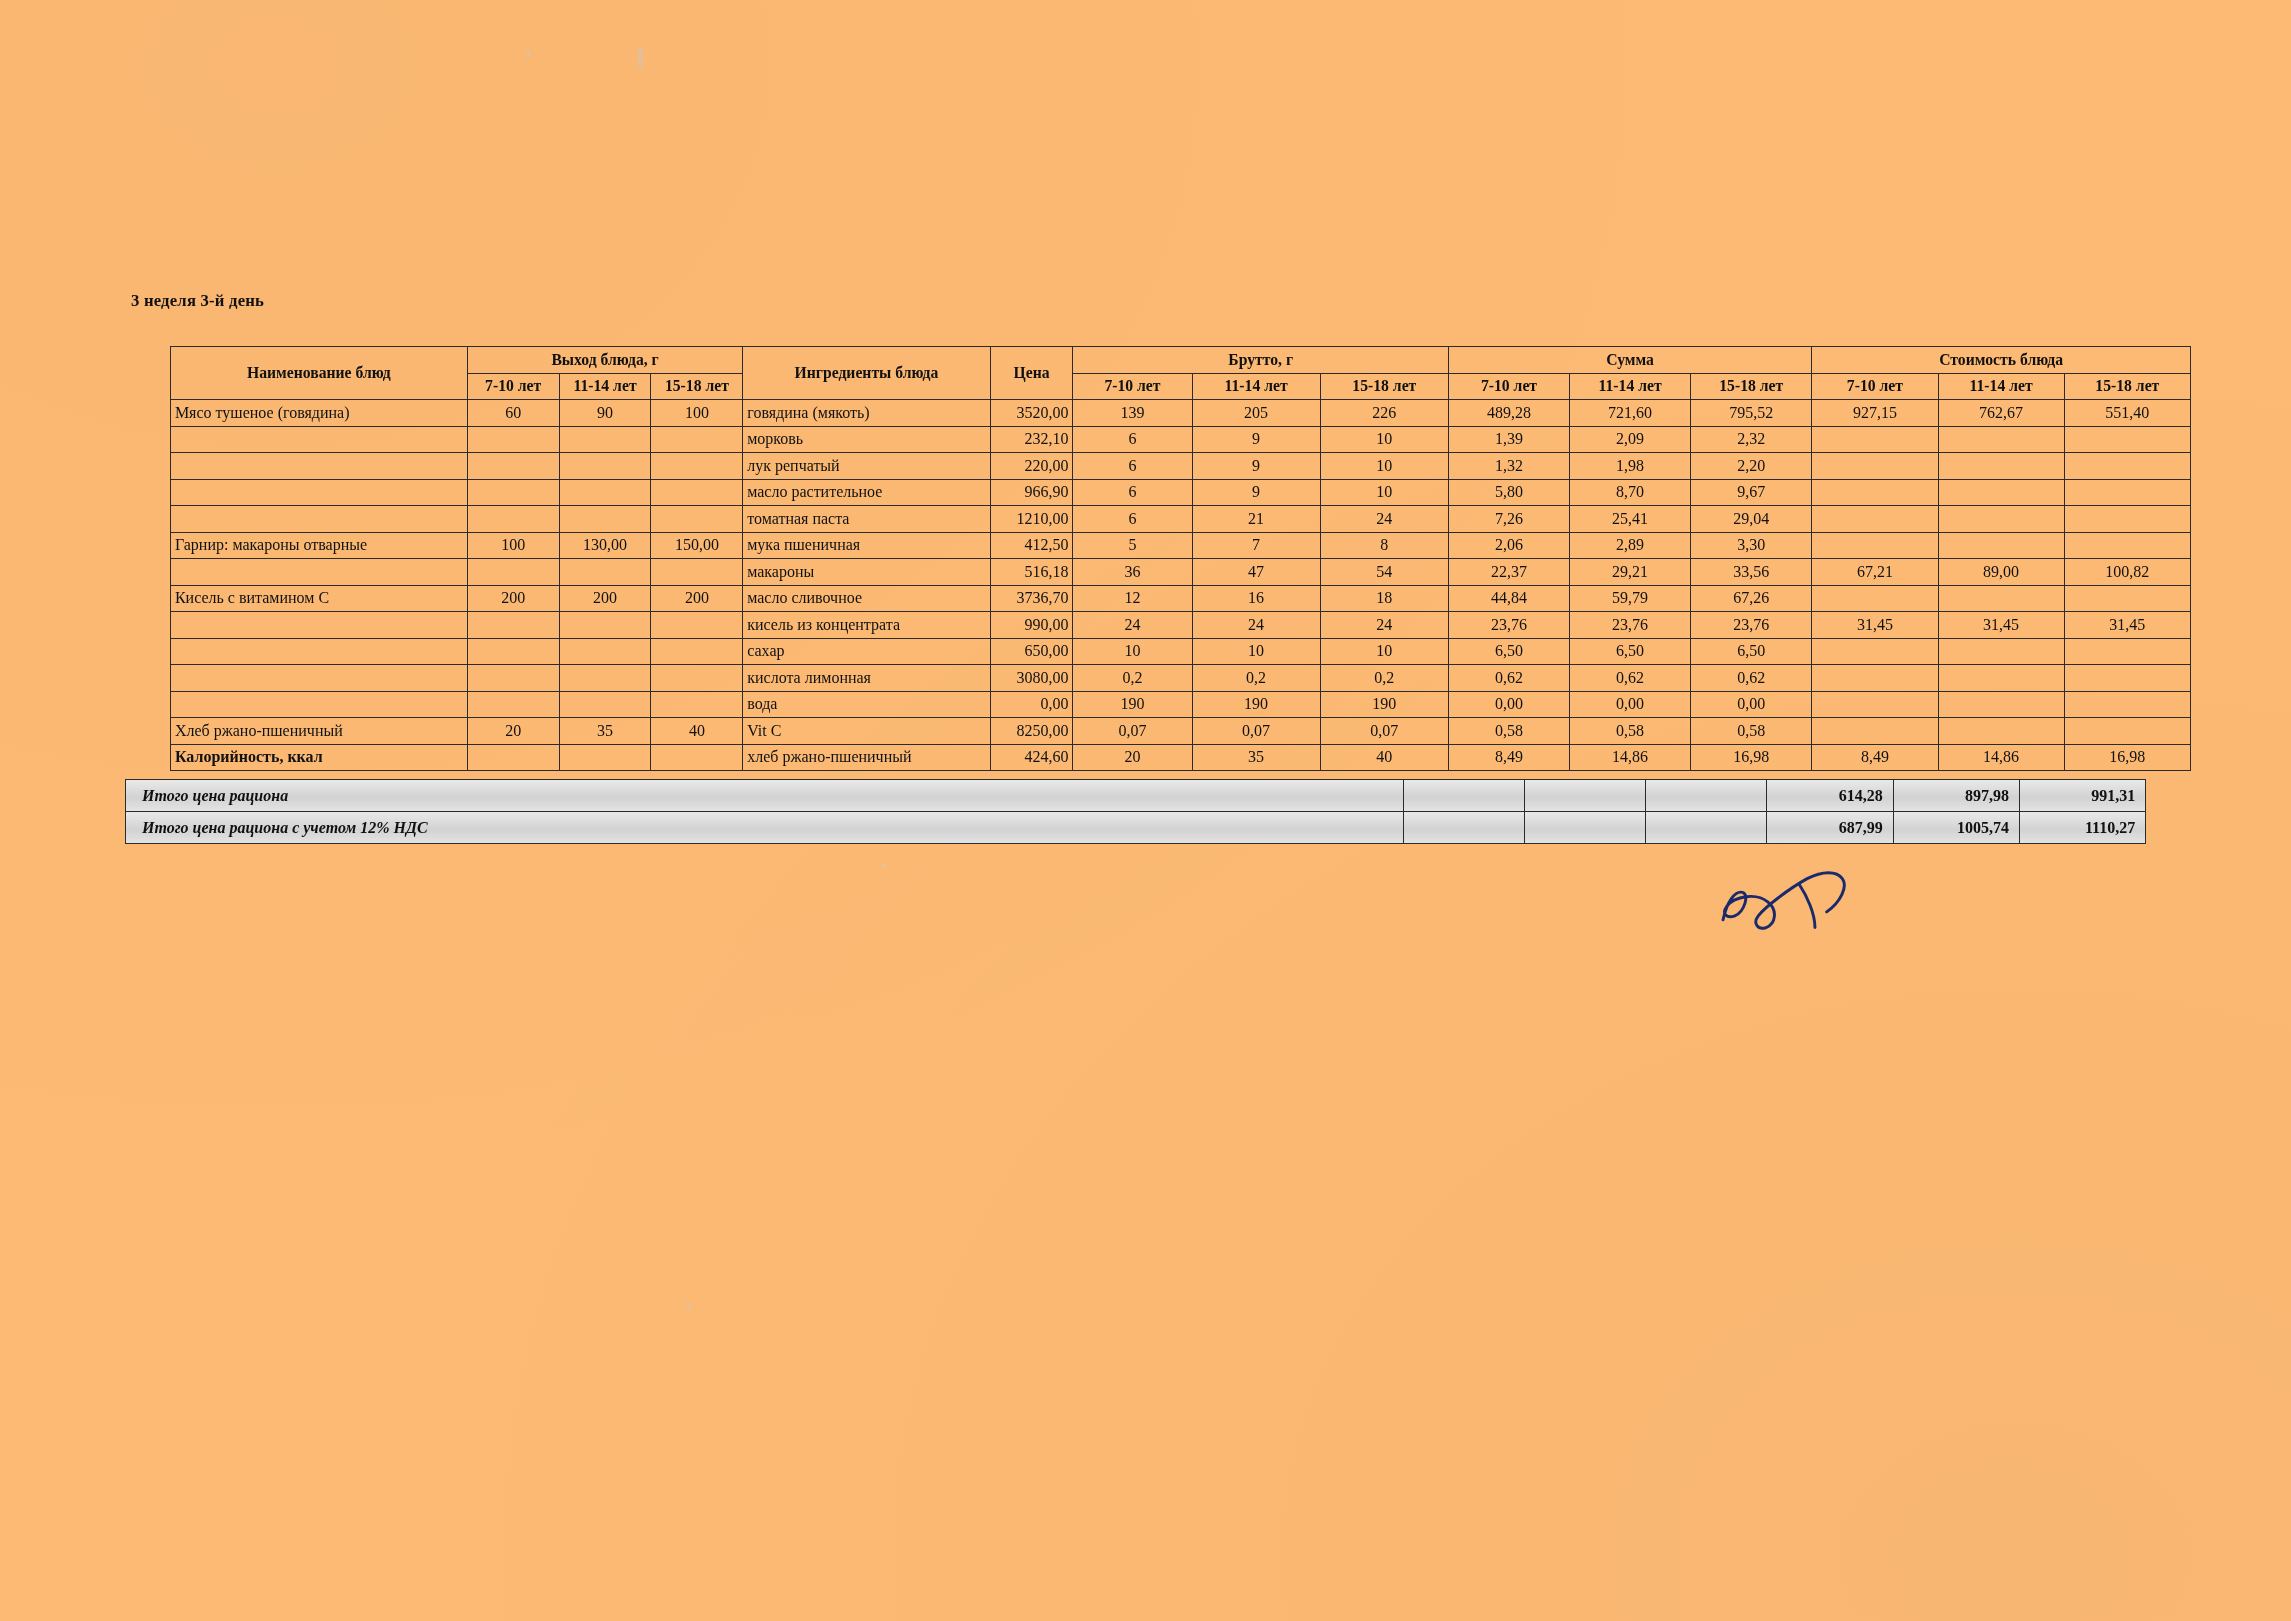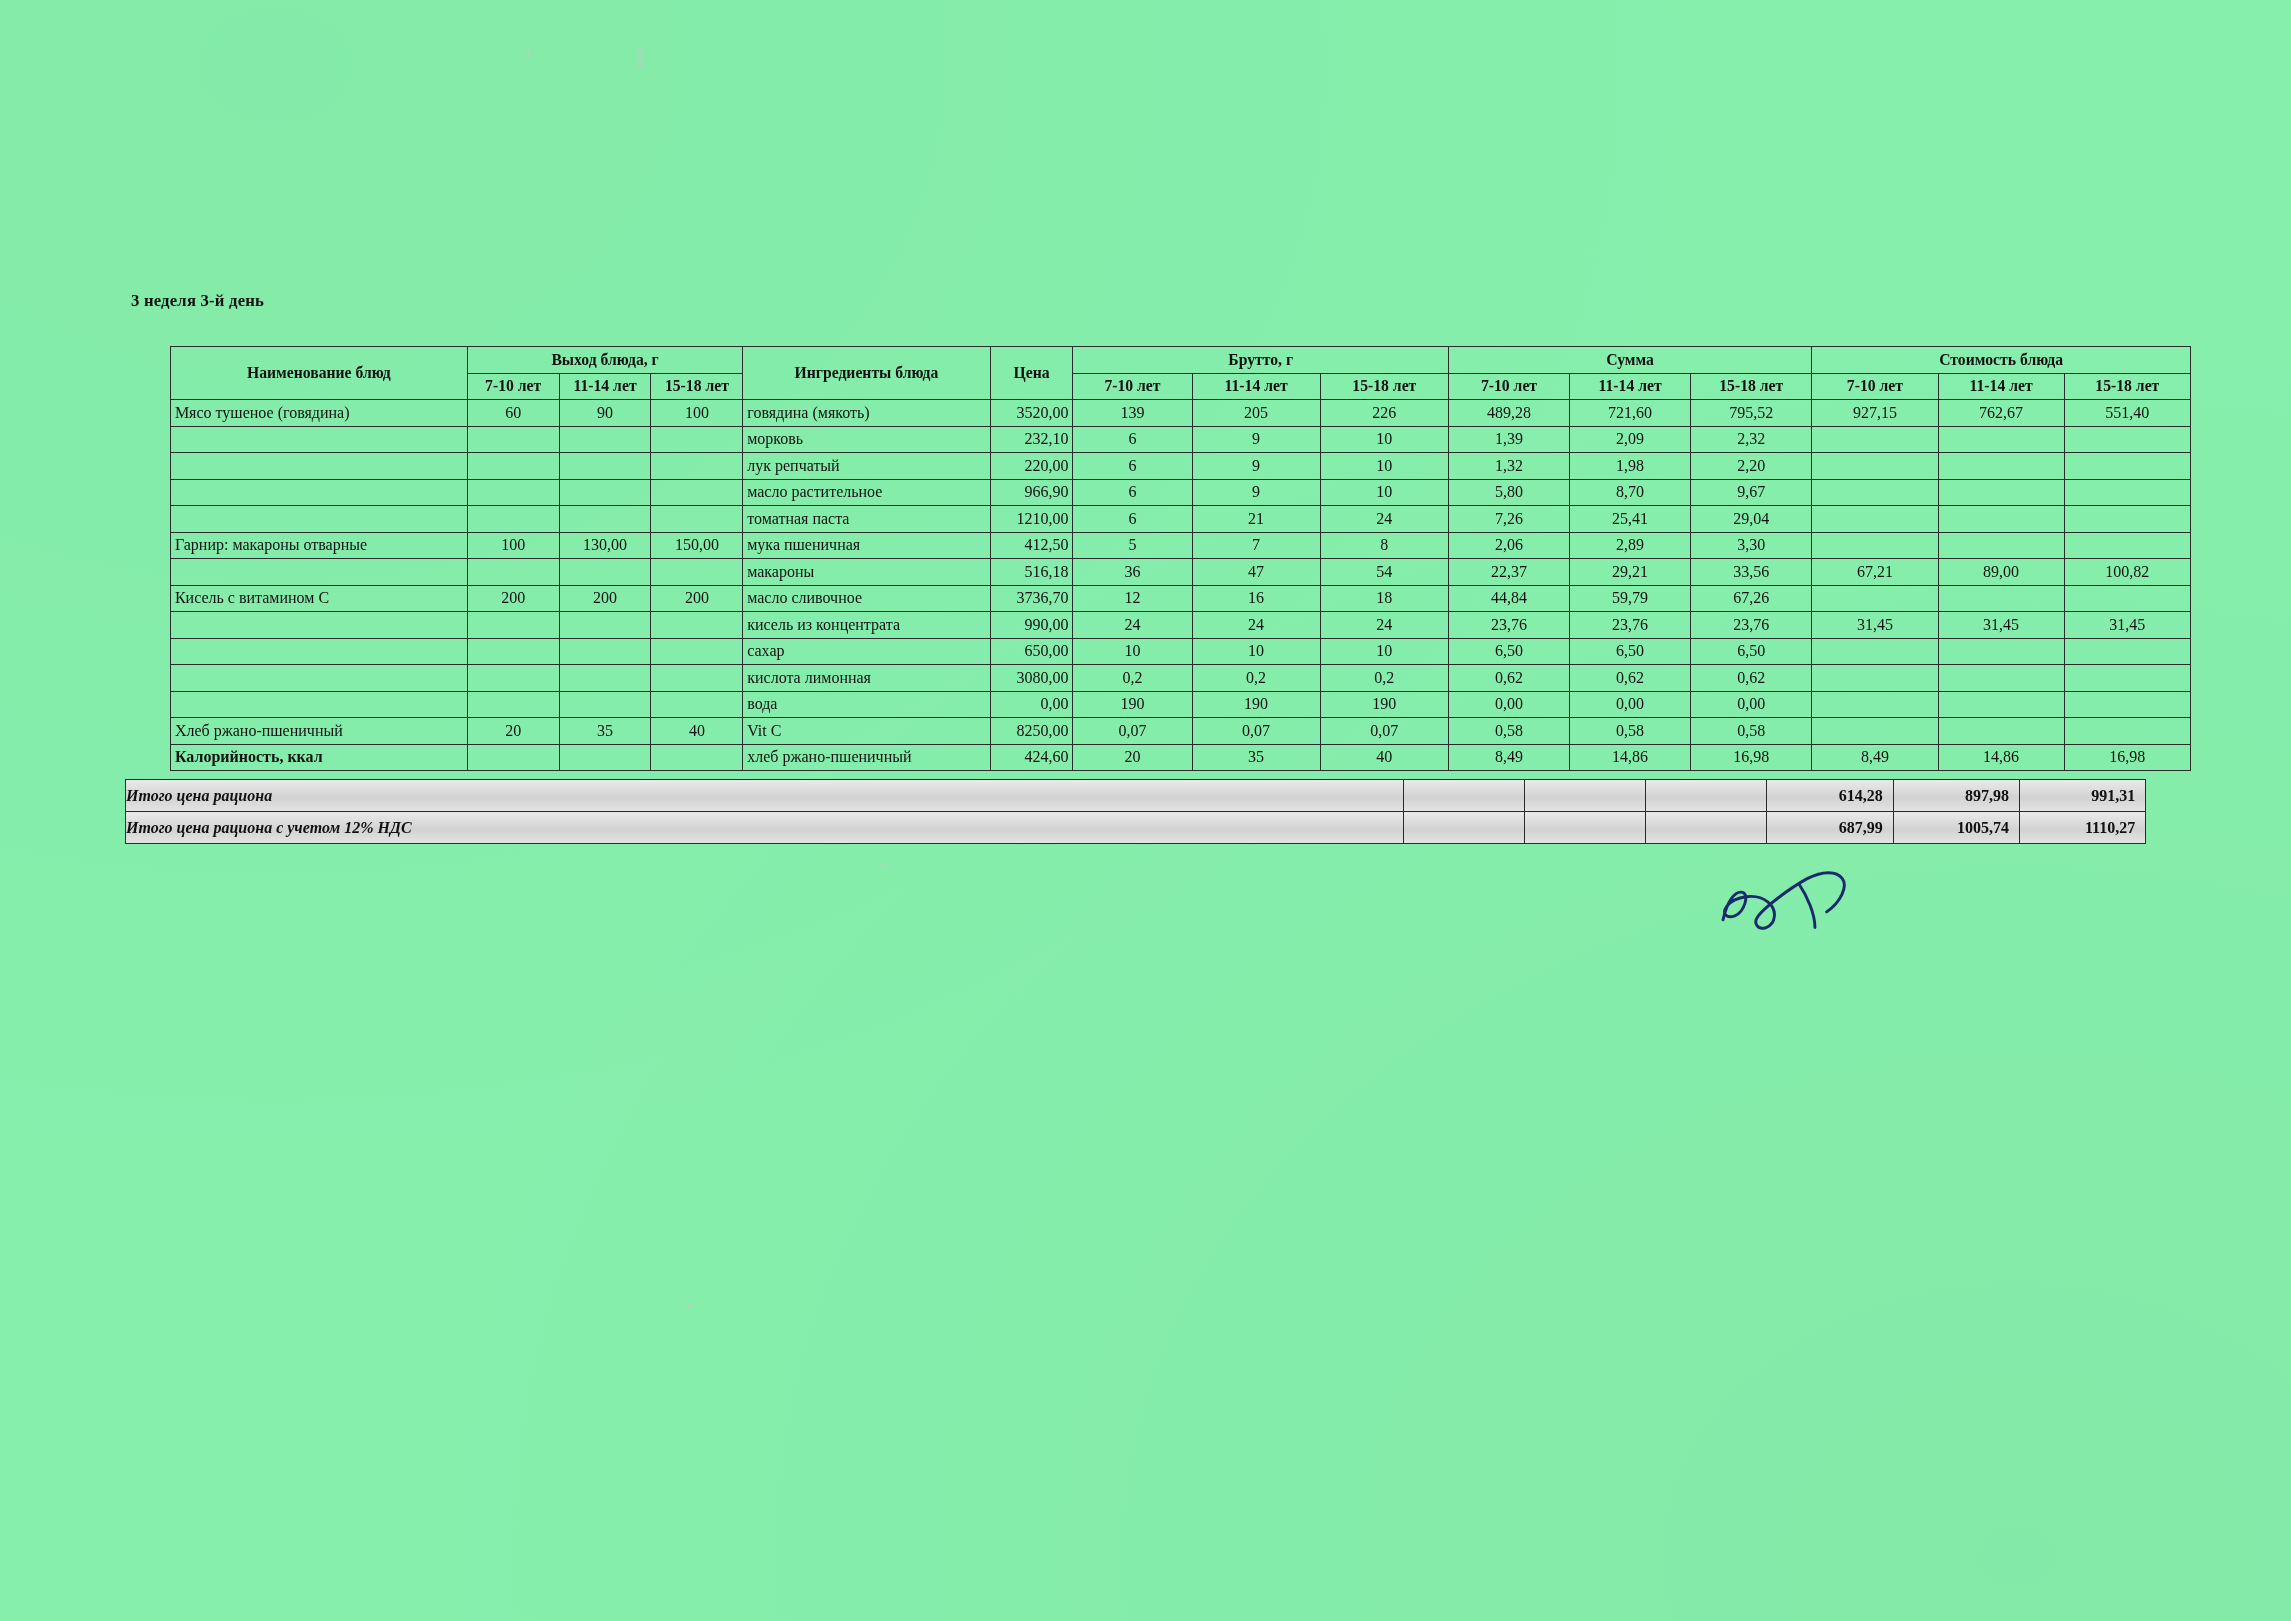--- a/index.html
+++ b/index.html
@@ -12,21 +12,21 @@
     height: 1621px;
     position: relative;
     font-family: "Liberation Serif", serif;
     color: #111111;
     overflow: hidden;
   }
   
   .page {
     position: absolute;
     inset: 0;
-    background: #86efac;
+    background: #fdba74;
   }
   .scan-noise {
     position: absolute;
     inset: 0;
     background:
       radial-gradient(ellipse at 12% 4%, rgba(0,0,0,0.02), rgba(0,0,0,0) 55%),
       radial-gradient(ellipse at 88% 96%, rgba(0,0,0,0.025), rgba(0,0,0,0) 60%);
     pointer-events: none;
   }
   .doc-title {
@@ -84,21 +84,21 @@
   }
   table.totals-t td {
     border: 1px solid #2b2b2b;
     height: 29px;
     font-size: 16px;
     background: linear-gradient(to bottom, #e9e9e9, #d2d2d2 55%, #e4e4e4);
   }
   .tot-label {
     font-weight: bold;
     font-style: italic;
-    padding-left: 0;
+    padding-left: 16px;
     text-align: left;
   }
   .tot-val {
     text-align: right;
     padding-right: 9.8px;
     font-weight: bold;
   }
   .sig {
     position: absolute;
     left: 1705px;

